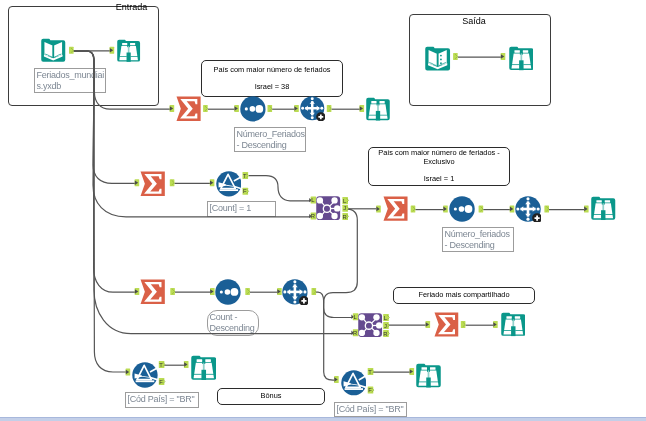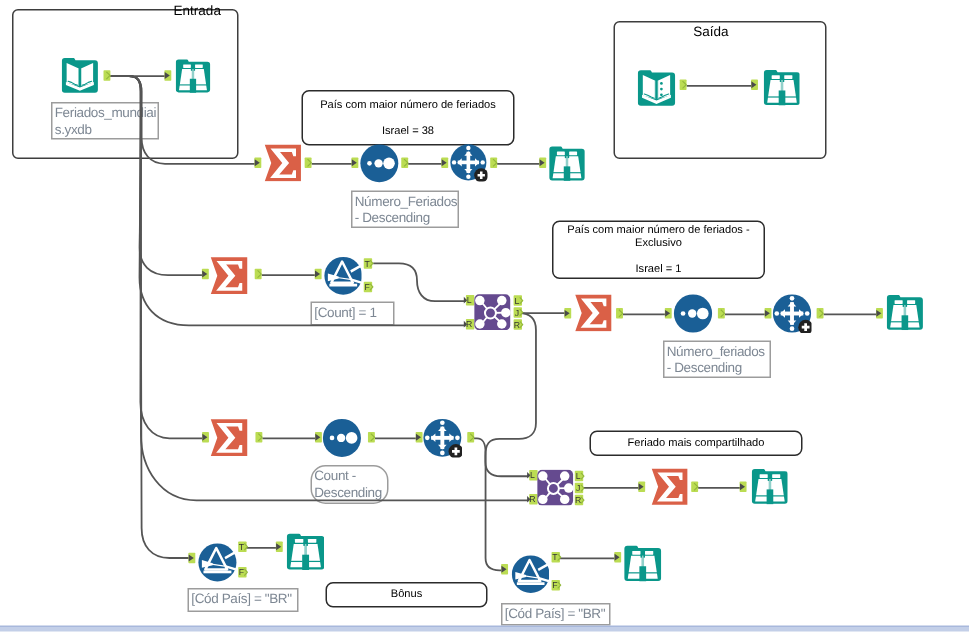--- a/index.html
+++ b/index.html
@@ -29,21 +29,21 @@
       <div class="callout" style="left:368px;top:147px;width:142px;height:39px;">País com maior número de feriados -
 Exclusivo
 
 Israel = 1</div>
       <div class="callout" style="left:393px;top:287px;width:142px;height:17px;">Feriado mais compartilhado</div>
       <div class="callout" style="left:217px;top:388px;width:108px;height:17px;">Bônus</div>
       <div class="comment" style="left:34px;top:68px;width:72px;height:25px;">Feriados_mundiai
 s.yxdb</div>
       <div class="comment" style="left:234px;top:127px;width:72px;height:25px;">Número_Feriados
 - Descending</div>
-      <div class="comment" style="left:207px;top:201px;width:56px;height:16px;">[Count] = 1</div>
+      <div class="comment" style="left:207px;top:201px;width:69px;height:16px;">[Count] = 1</div>
       <div class="comment" style="left:442px;top:227px;width:72px;height:25px;">Número_feriados
 - Descending</div>
       <div class="comment" style="left:207px;top:310px;width:52px;height:26px;border-radius:10px;">Count -
 Descending</div>
       <div class="comment" style="left:125px;top:392px;width:74px;height:16px;">[Cód País] = "BR"</div>
       <div class="comment" style="left:334px;top:402px;width:73px;height:15px;">[Cód País] = "BR"</div>
     </div>
   <svg id="wires" viewBox="0 0 646 421">
       <path d="M73.6,50.8 L110,50.8" fill="none" stroke="#555555" stroke-width="1.2"></path>
       <path d="M457.7,57.2 L501,57.2" fill="none" stroke="#555555" stroke-width="1.2"></path>

